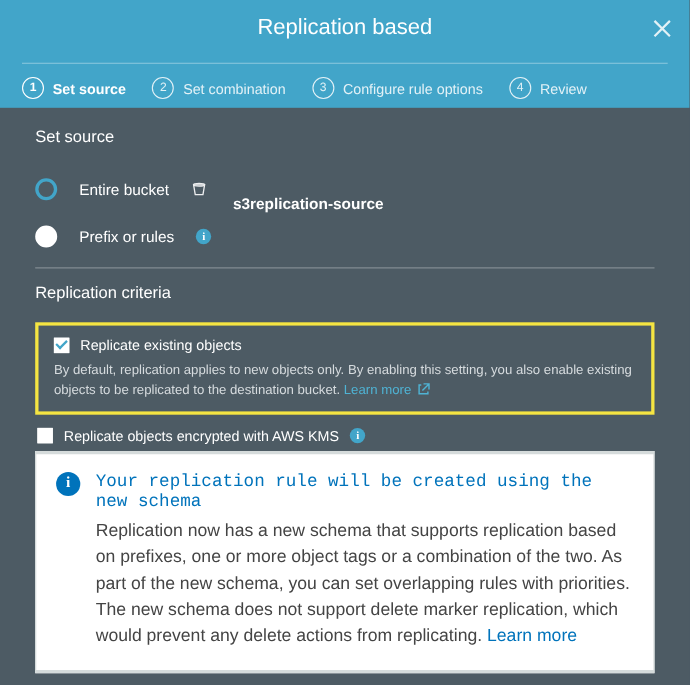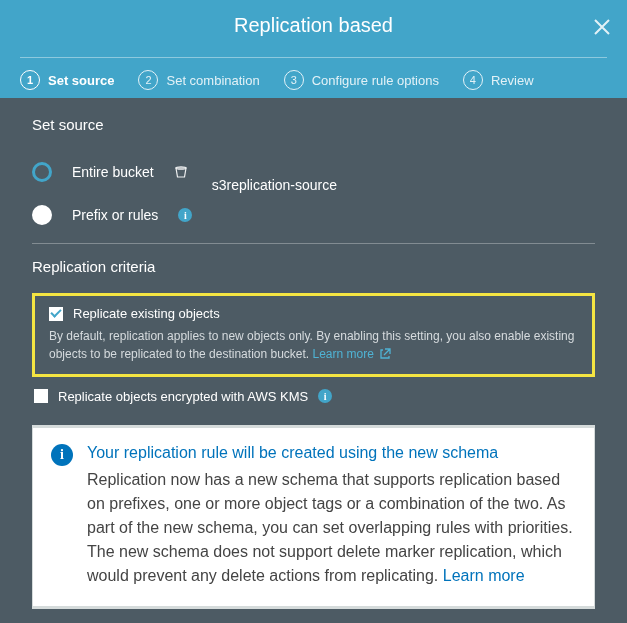--- a/index.html
+++ b/index.html
@@ -121,21 +121,21 @@
     }
     .bucket-icon {
       width: 14px;
       height: 14px;
       display: inline-block;
       vertical-align: middle;
       margin-right: 4px;
       opacity: 0.9;
     }
     .bucket-name {
-      font-weight: 400;
+      font-weight: 700;
       margin-top: 26px;
     }
     .info-icon {
       width: 14px;
       height: 14px;
       border-radius: 50%;
       background: #42a5c9;
       color: #fff;
       display: inline-flex;
       align-items: center;
@@ -199,21 +199,21 @@
       display: inline-block;
       margin-left: 3px;
       vertical-align: middle;
     }
     .check-row-plain {
       display: flex;
       align-items: center;
       gap: 10px;
       color: #fff;
       font-size: 13px;
-      margin: 4px 2px 21px 2px;
+      margin: 4px 2px 6px 2px;
     }
     .info-panel {
       background: #fff;
       border-left: 1px solid #d5dbdb;
       border-right: 1px solid #d5dbdb;
       padding: 16px 18px 18px 18px;
       display: flex;
       gap: 14px;
       border-top: 3px solid #d5dbdb;
       border-bottom: 3px solid #d5dbdb;
@@ -230,20 +230,21 @@
       font-size: 14px;
       font-weight: bold;
       flex-shrink: 0;
       font-family: Georgia, serif;
     }
     .info-panel-title {
       color: #0073bb;
       font-size: 16px;
       margin-bottom: 6px;
       font-weight: 400;
+      font-family: Liberation Mono, monospace;
     }
     .info-panel-text {
       color: #444;
       font-size: 16px;
       line-height: 1.5;
     }
     .info-panel-text .learn-more {
       color: #0073bb;
     }
     .footer {

